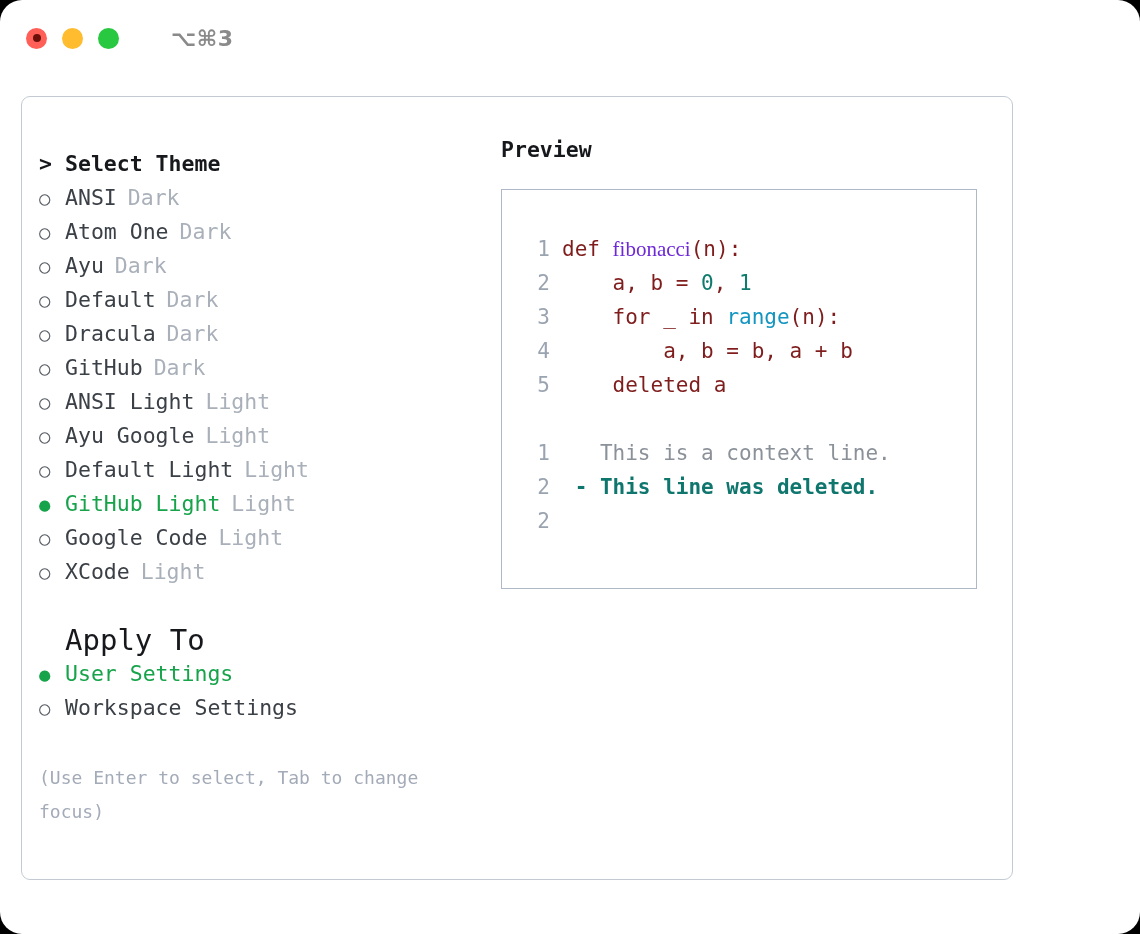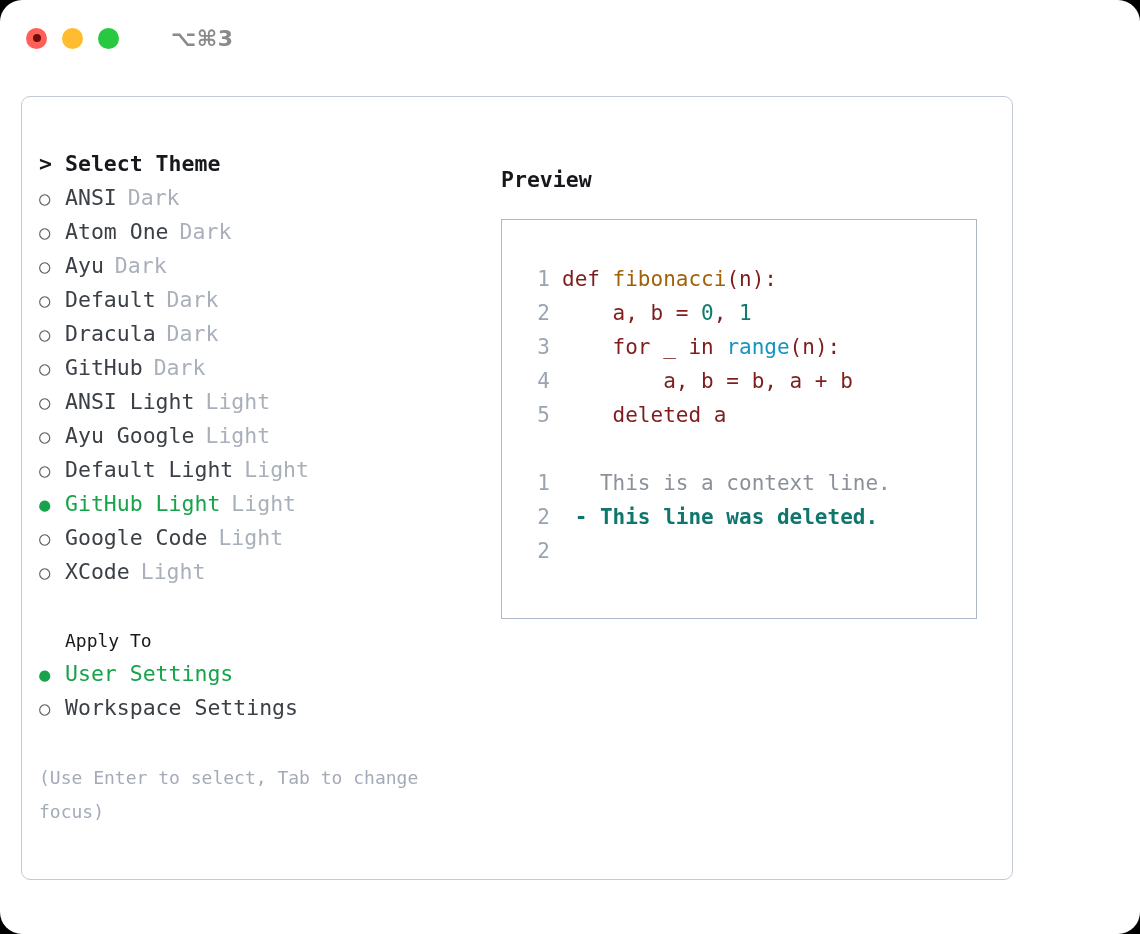--- a/index.html
+++ b/index.html
@@ -124,38 +124,38 @@
   }
   .item-name.selected {
     color: #16a34a;
   }
   .item-cat {
     color: #a9b0ba;
     margin-left: 11px;
   }
   .section-label {
     color: #16181c;
-    font-size: 18px;
+    font-size: 29px;
   }
 
   .spacer-sm { height: 34px; }
 
   .hint {
     margin-top: 36px;
     color: #a3abb8;
     font-size: 18px;
     line-height: 34px;
     width: 400px;
   }
 
   
   .right-col {
     position: absolute;
     left: 479px;
-    top: 66px;
+    top: 36px;
     width: 490px;
   }
   .preview-title {
     color: #16181c;
     font-weight: 700;
     font-size: 21.5px;
     line-height: 34px;
     margin-bottom: 22px;
   }
   .preview-box {
@@ -179,21 +179,21 @@
     display: inline-block;
     width: 30px;
     flex: none;
     text-align: right;
     color: #9aa4b1;
     margin-right: 12px;
   }
   .code-blank { height: 34px; }
 
   .tok-plain  { color: #7f1d1d; }
-  .tok-fn     { color: #a16207; }
+  .tok-fn     { color: #6d28d9; font-family: Liberation Serif, serif; }
   .tok-num    { color: #0f7b6c; }
   .tok-builtin{ color: #1295c0; }
   .tok-ctx    { color: #8b9199; text-align: right; }
   .tok-del    { color: #0f766e; font-weight: bold; }
   .tok-add    { color: #15b81f; }
 </style>
 </head>
 <body>
 
 <div class="window">

